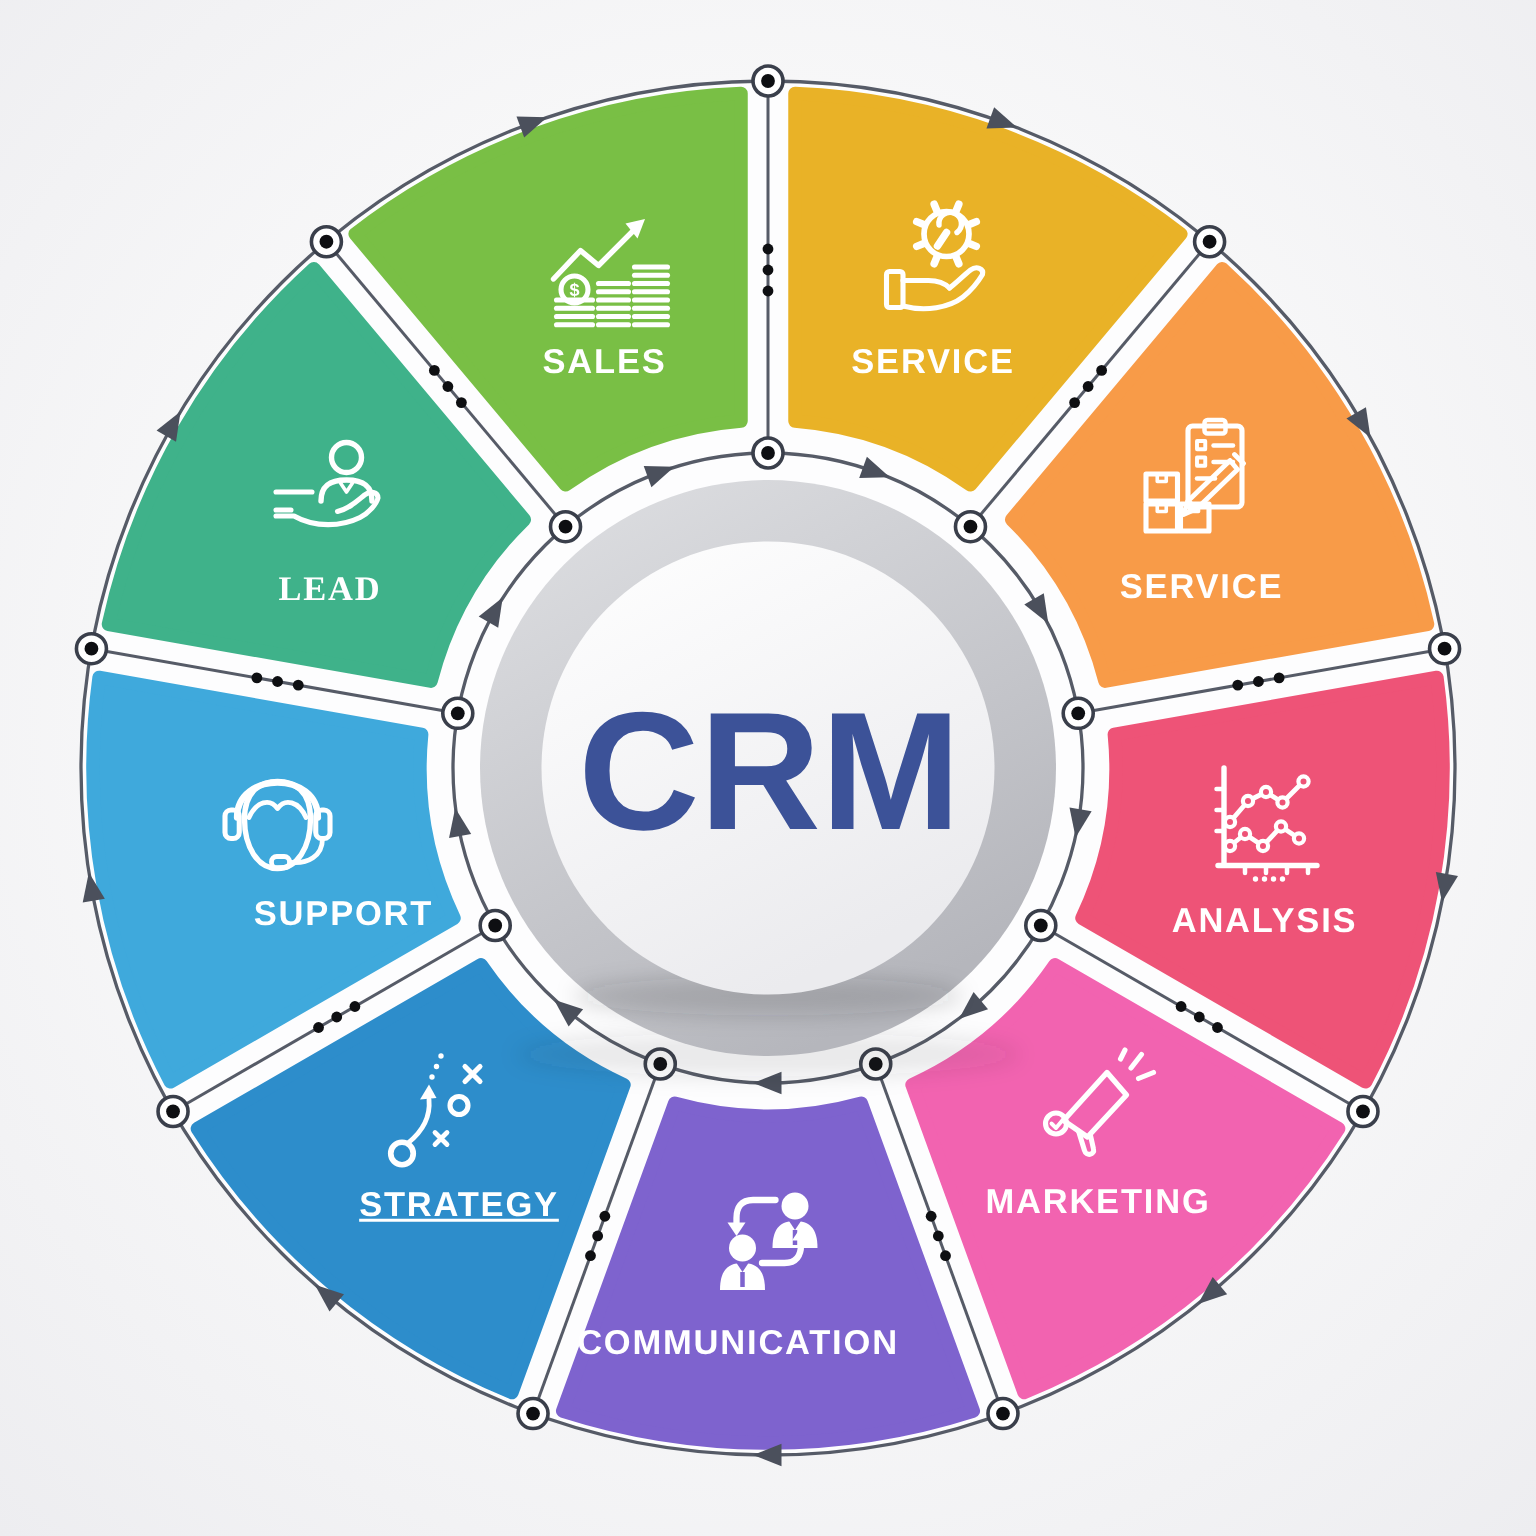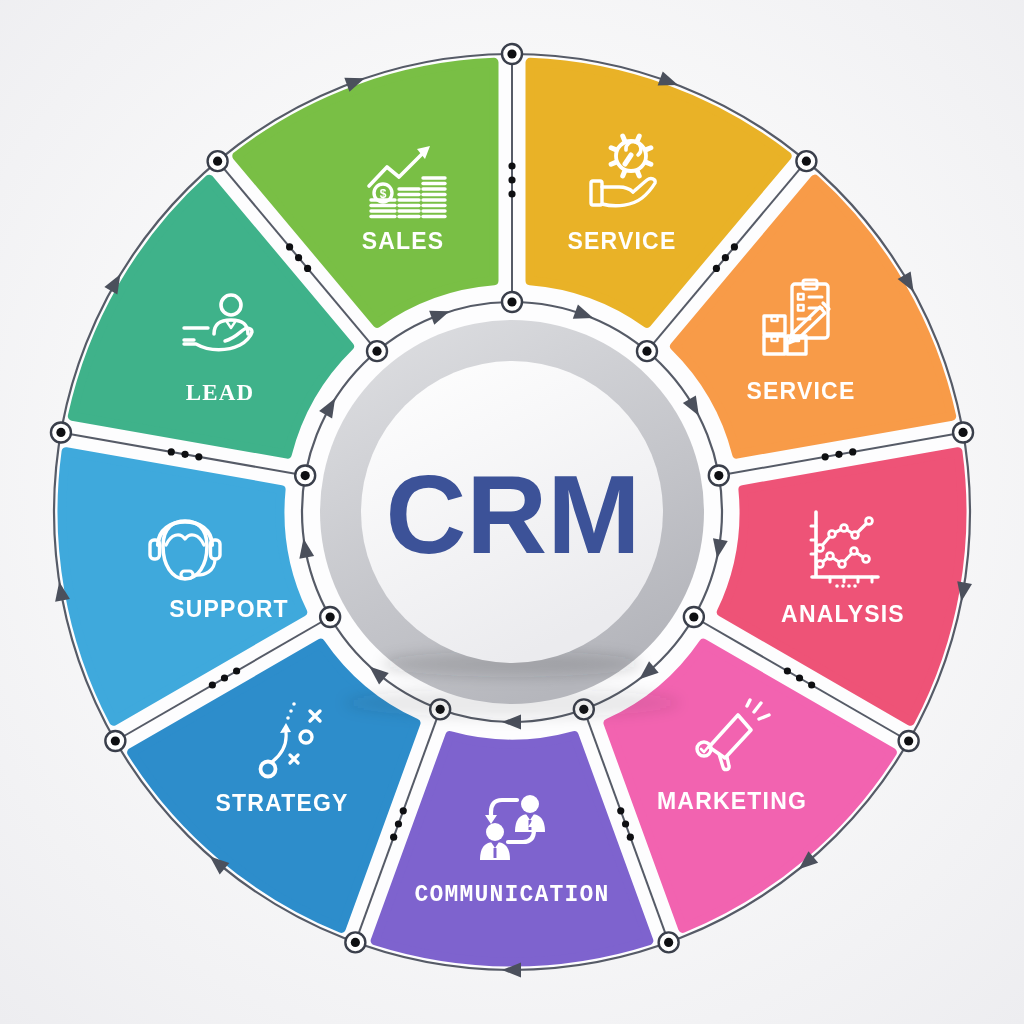--- a/index.html
+++ b/index.html
@@ -276,17 +276,17 @@
       </g>
     </svg>
 
   <div class="crm-label" style="left: 513px; top: 514px; color: rgb(60, 82, 152); text-align: right;">CRM</div>
 
   <div class="seg-label" style="left: 403px; top: 241px; color: rgb(255, 255, 255);">SALES</div>
   <div class="seg-label" style="left: 622px; top: 241px; color: rgb(255, 255, 255);">SERVICE</div>
   <div class="seg-label" style="left: 801px; top: 391px; color: rgb(255, 255, 255);">SERVICE</div>
   <div class="seg-label" style="left: 732px; top: 801px; color: rgb(255, 255, 255);">MARKETING</div>
   <div class="seg-label" style="left: 843px; top: 614px; color: rgb(255, 255, 255);">ANALYSIS</div>
-  <div class="seg-label" style="left: 512px; top: 895px; color: rgb(255, 255, 255); font-family: Liberation Mono, monospace;">COMMUNICATION</div>
-  <div class="seg-label" style="left: 282px; top: 803px; color: rgb(255, 255, 255);">STRATEGY</div>
+  <div class="seg-label" style="left: 492px; top: 895px; color: rgb(255, 255, 255);">COMMUNICATION</div>
+  <div class="seg-label" style="left: 306px; top: 803px; color: rgb(255, 255, 255); text-decoration: underline;">STRATEGY</div>
   <div class="seg-label" style="left: 185px; top: 609px; color: rgb(255, 255, 255); margin-left: 44px;">SUPPORT</div>
   <div class="seg-label" style="left: 220px; top: 393px; color: rgb(255, 255, 255); font-family: Liberation Serif, serif;">LEAD</div>
 </div>
 
 </body></html>

